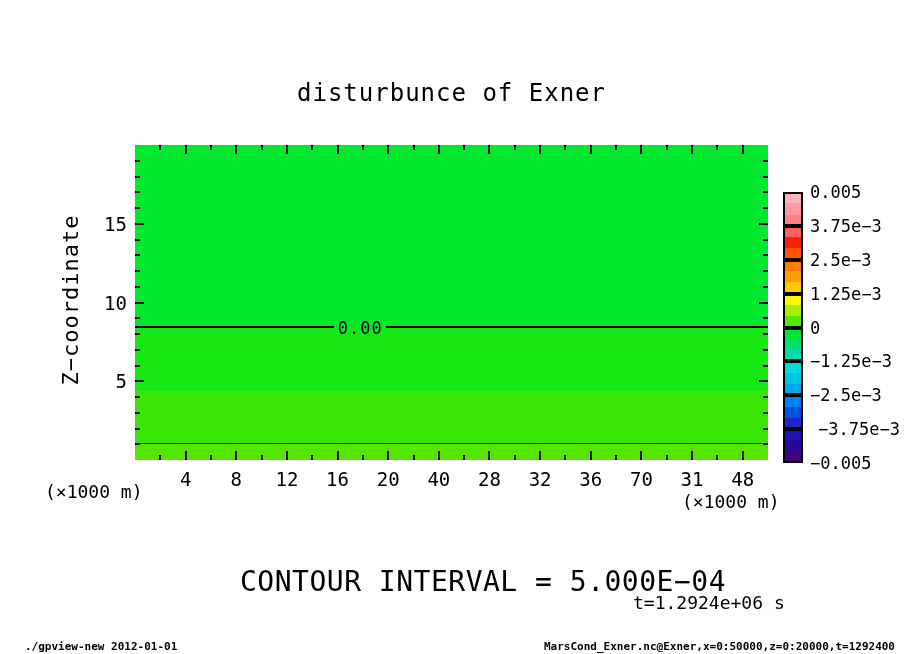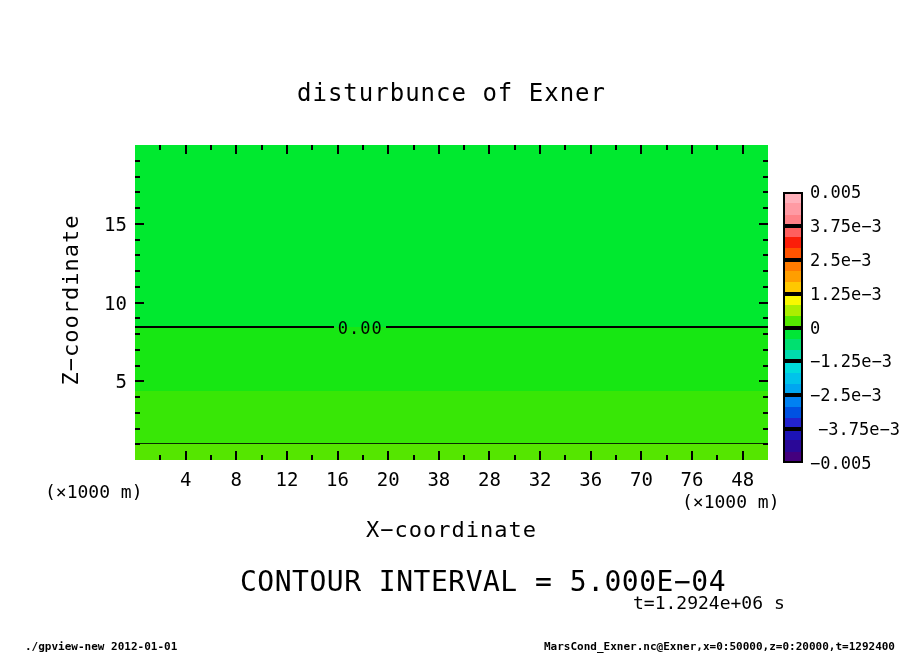--- a/index.html
+++ b/index.html
@@ -164,36 +164,35 @@
       <div style="position: absolute; left: 628px; top: 62px; width: 5px; height: 2px; background: rgb(0, 0, 0);"></div>
       <div style="position: absolute; left: 0px; top: 46.25px; width: 5px; height: 2px; background: rgb(0, 0, 0);"></div>
       <div style="position: absolute; left: 628px; top: 46.25px; width: 5px; height: 2px; background: rgb(0, 0, 0);"></div>
       <div style="position: absolute; left: 0px; top: 30.5px; width: 5px; height: 2px; background: rgb(0, 0, 0);"></div>
       <div style="position: absolute; left: 628px; top: 30.5px; width: 5px; height: 2px; background: rgb(0, 0, 0);"></div>
       <div style="position: absolute; left: 0px; top: 14.75px; width: 5px; height: 2px; background: rgb(0, 0, 0);"></div>
       <div style="position: absolute; left: 628px; top: 14.75px; width: 5px; height: 2px; background: rgb(0, 0, 0);"></div>
     </div>
 
   <div class="ylabel">Z−coordinate</div>
-  <div class="xlabel">X−coordinate</div>
   <div class="unit unit-left">(×1000 m)</div>
   <div class="unit unit-right">(×1000 m)</div>
 
   <div id="xticks">
       <div class="xt-label" style="left: 185.64px;">4</div>
       <div class="xt-label" style="left: 236.28px;">8</div>
       <div class="xt-label" style="left: 286.92px;">12</div>
       <div class="xt-label" style="left: 337.56px;">16</div>
       <div class="xt-label" style="left: 388.2px;">20</div>
-      <div class="xt-label" style="left: 438.84px;">38</div>
+      <div class="xt-label" style="left: 438.84px;">40</div>
       <div class="xt-label" style="left: 489.48px;">28</div>
       <div class="xt-label" style="left: 540.12px;">32</div>
       <div class="xt-label" style="left: 590.76px;">36</div>
       <div class="xt-label" style="left: 641.4px;">70</div>
-      <div class="xt-label" style="left: 692.04px;">76</div>
+      <div class="xt-label" style="left: 692.04px;">31</div>
       <div class="xt-label" style="left: 742.68px;">48</div>
     </div>
   <div id="yticks">
       <div class="yt-label" style="top: 370.25px;">5</div>
       <div class="yt-label" style="top: 291.5px;">10</div>
       <div class="yt-label" style="top: 212.75px;">15</div>
     </div>
 
   <div class="colorbar" id="colorbar">
       <div class="cb-stripe" style="top: 0px; height: 11.7917px; background: rgb(255, 176, 186);"></div>

